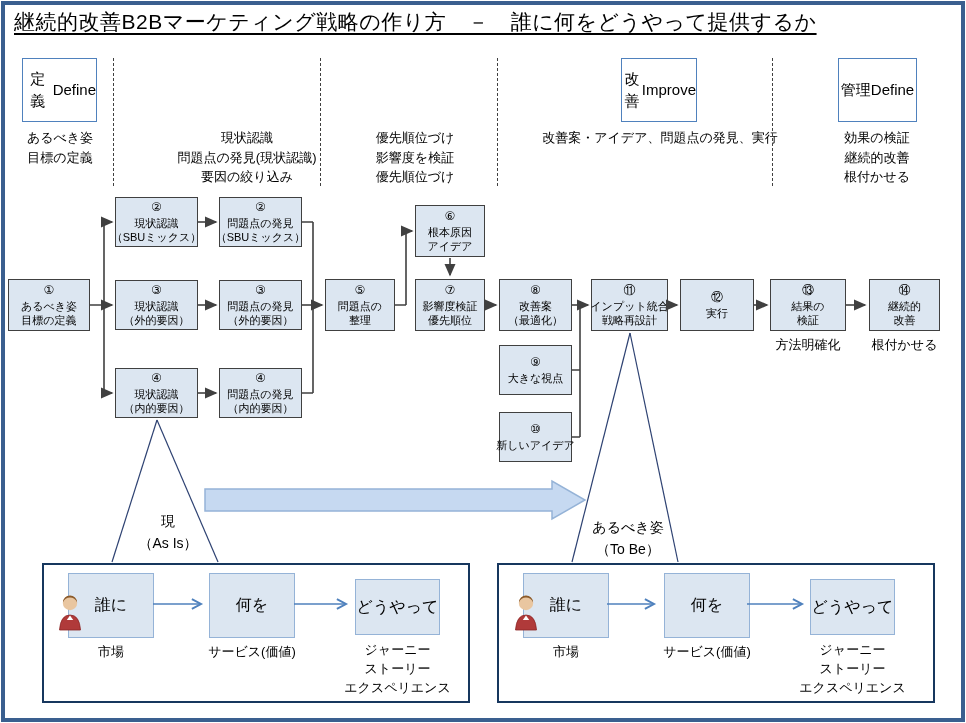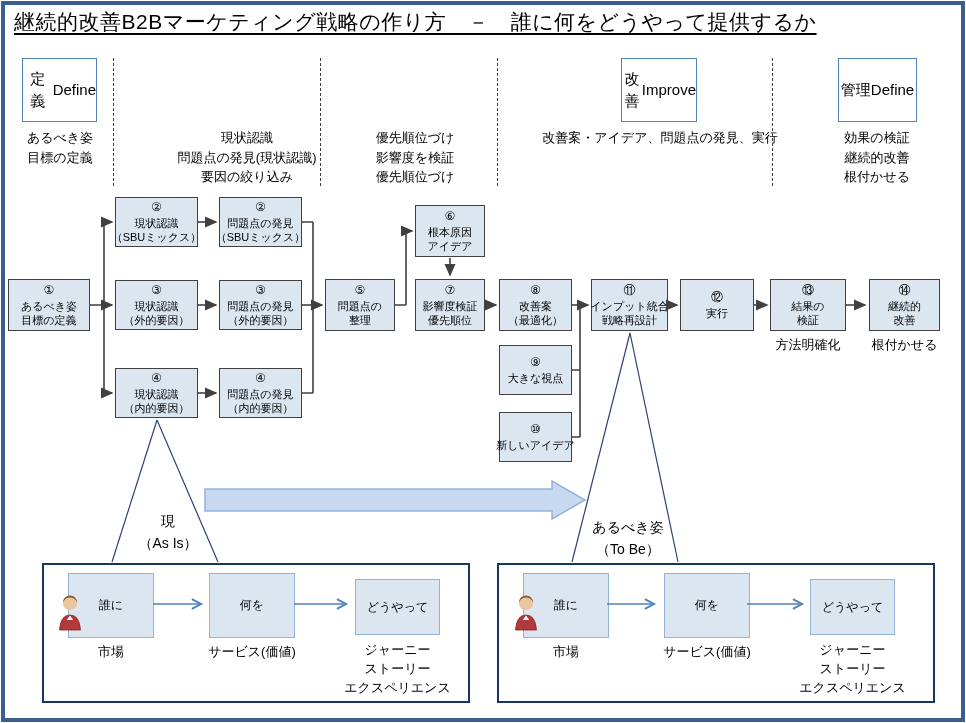--- a/index.html
+++ b/index.html
@@ -17,21 +17,21 @@
   
   .fbox{position:absolute;box-sizing:border-box;border:1px solid #404040;background:#dce6f1;
         display:flex;flex-direction:column;align-items:center;justify-content:center;
         font-size:11px;line-height:1.3;text-align:center;white-space:nowrap;}
   .fbox .num{font-size:12px;}
   .note{position:absolute;font-size:13px;text-align:center;white-space:nowrap;}
   .state{position:absolute;font-size:14px;line-height:1.55;text-align:center;white-space:nowrap;}
   
   .jcont{position:absolute;box-sizing:border-box;border:2px solid #17375e;background:#fff;}
   .jbox{position:absolute;box-sizing:border-box;border:1.4px solid #95b3d7;background:#dce6f1;
-        display:flex;align-items:center;justify-content:center;font-size:12px;}
+        display:flex;align-items:center;justify-content:center;font-size:16px;}
   .jlabel{position:absolute;font-size:13px;line-height:1.45;text-align:center;white-space:nowrap;}
   .overlay{position:absolute;left:0;top:0;z-index:5;pointer-events:none;}
   .person{position:absolute;z-index:6;}
 </style>
 </head>
 <body>
 
 <div class="page">
   <div class="frame"></div>
 

